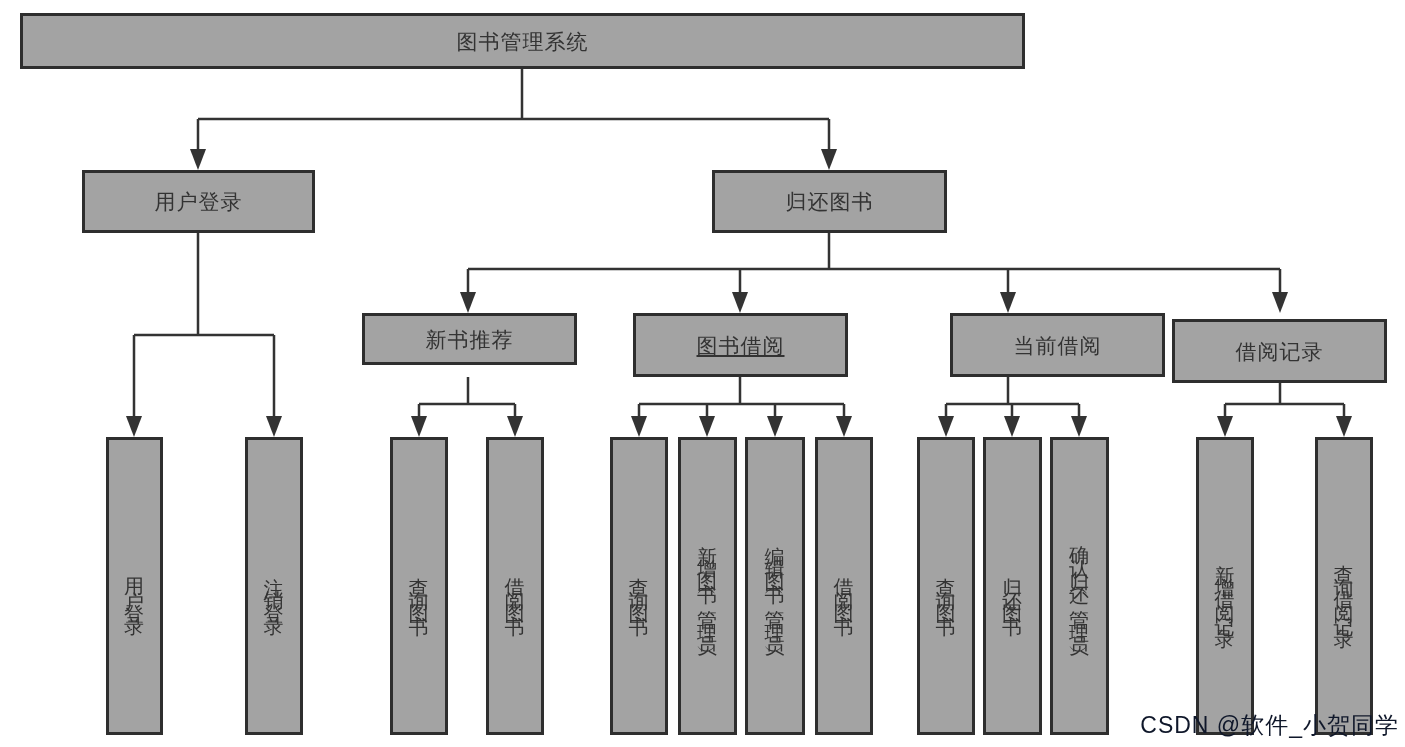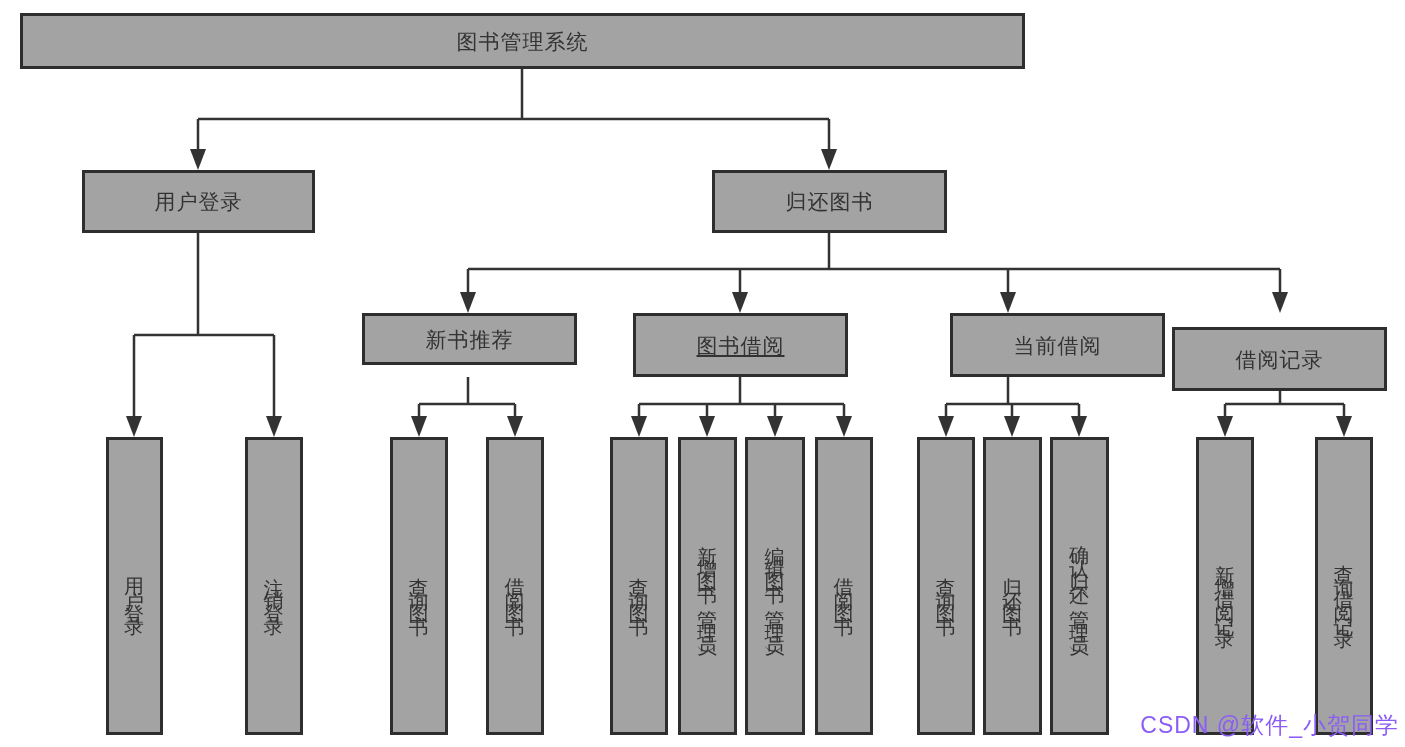--- a/index.html
+++ b/index.html
@@ -42,21 +42,21 @@
     writing-mode: vertical-rl;
     letter-spacing: 13px;
     line-height: 1;
     padding-top: 4px;
   }
   .watermark {
     position: absolute;
     right: 6px;
     bottom: 6px;
     font-size: 23px;
-    color: #8b5cf6;
+    color: #0f172a;
     letter-spacing: 1px;
     white-space: nowrap;
   }
 </style>
 </head>
 <body>
 
 <div class="canvas">
 
   <svg class="connector-layer" width="1405" height="747" viewBox="0 0 1405 747" xmlns="http://www.w3.org/2000/svg">
@@ -103,21 +103,21 @@
   </svg>
 
   <div class="node hbox" style="left:20px; top:13px; width:1005px; height:56px;">图书管理系统</div>
 
   <div class="node hbox" style="left:82px; top:170px; width:233px; height:63px;">用户登录</div>
   <div class="node hbox" style="left:712px; top:170px; width:235px; height:63px;">归还图书</div>
 
   <div class="node hbox" style="left:362px; top:313px; width:215px; height:52px;">新书推荐</div>
   <div class="node hbox" style="left:633px; top:313px; width:215px; height:64px;text-decoration:underline;">图书借阅</div>
   <div class="node hbox" style="left:950px; top:313px; width:215px; height:64px;">当前借阅</div>
-  <div class="node hbox" style="left:1172px; top:327px; width:215px; height:64px;">借阅记录</div>
+  <div class="node hbox" style="left:1172px; top:319px; width:215px; height:64px;">借阅记录</div>
 
   <div class="node leaf" style="left:106px; top:437px; width:57px; height:298px;">用户登录</div>
   <div class="node leaf" style="left:245px; top:437px; width:58px; height:298px;">注销登录</div>
 
   <div class="node leaf" style="left:390px; top:437px; width:58px; height:298px;">查询图书</div>
   <div class="node leaf" style="left:486px; top:437px; width:58px; height:298px;">借阅图书</div>
 
   <div class="node leaf" style="left:610px; top:437px; width:58px; height:298px;">查询图书</div>
   <div class="node leaf" style="left:678px; top:437px; width:59px; height:298px;">新增图书（管理员）</div>
   <div class="node leaf" style="left:745px; top:437px; width:60px; height:298px;">编辑图书（管理员）</div>

